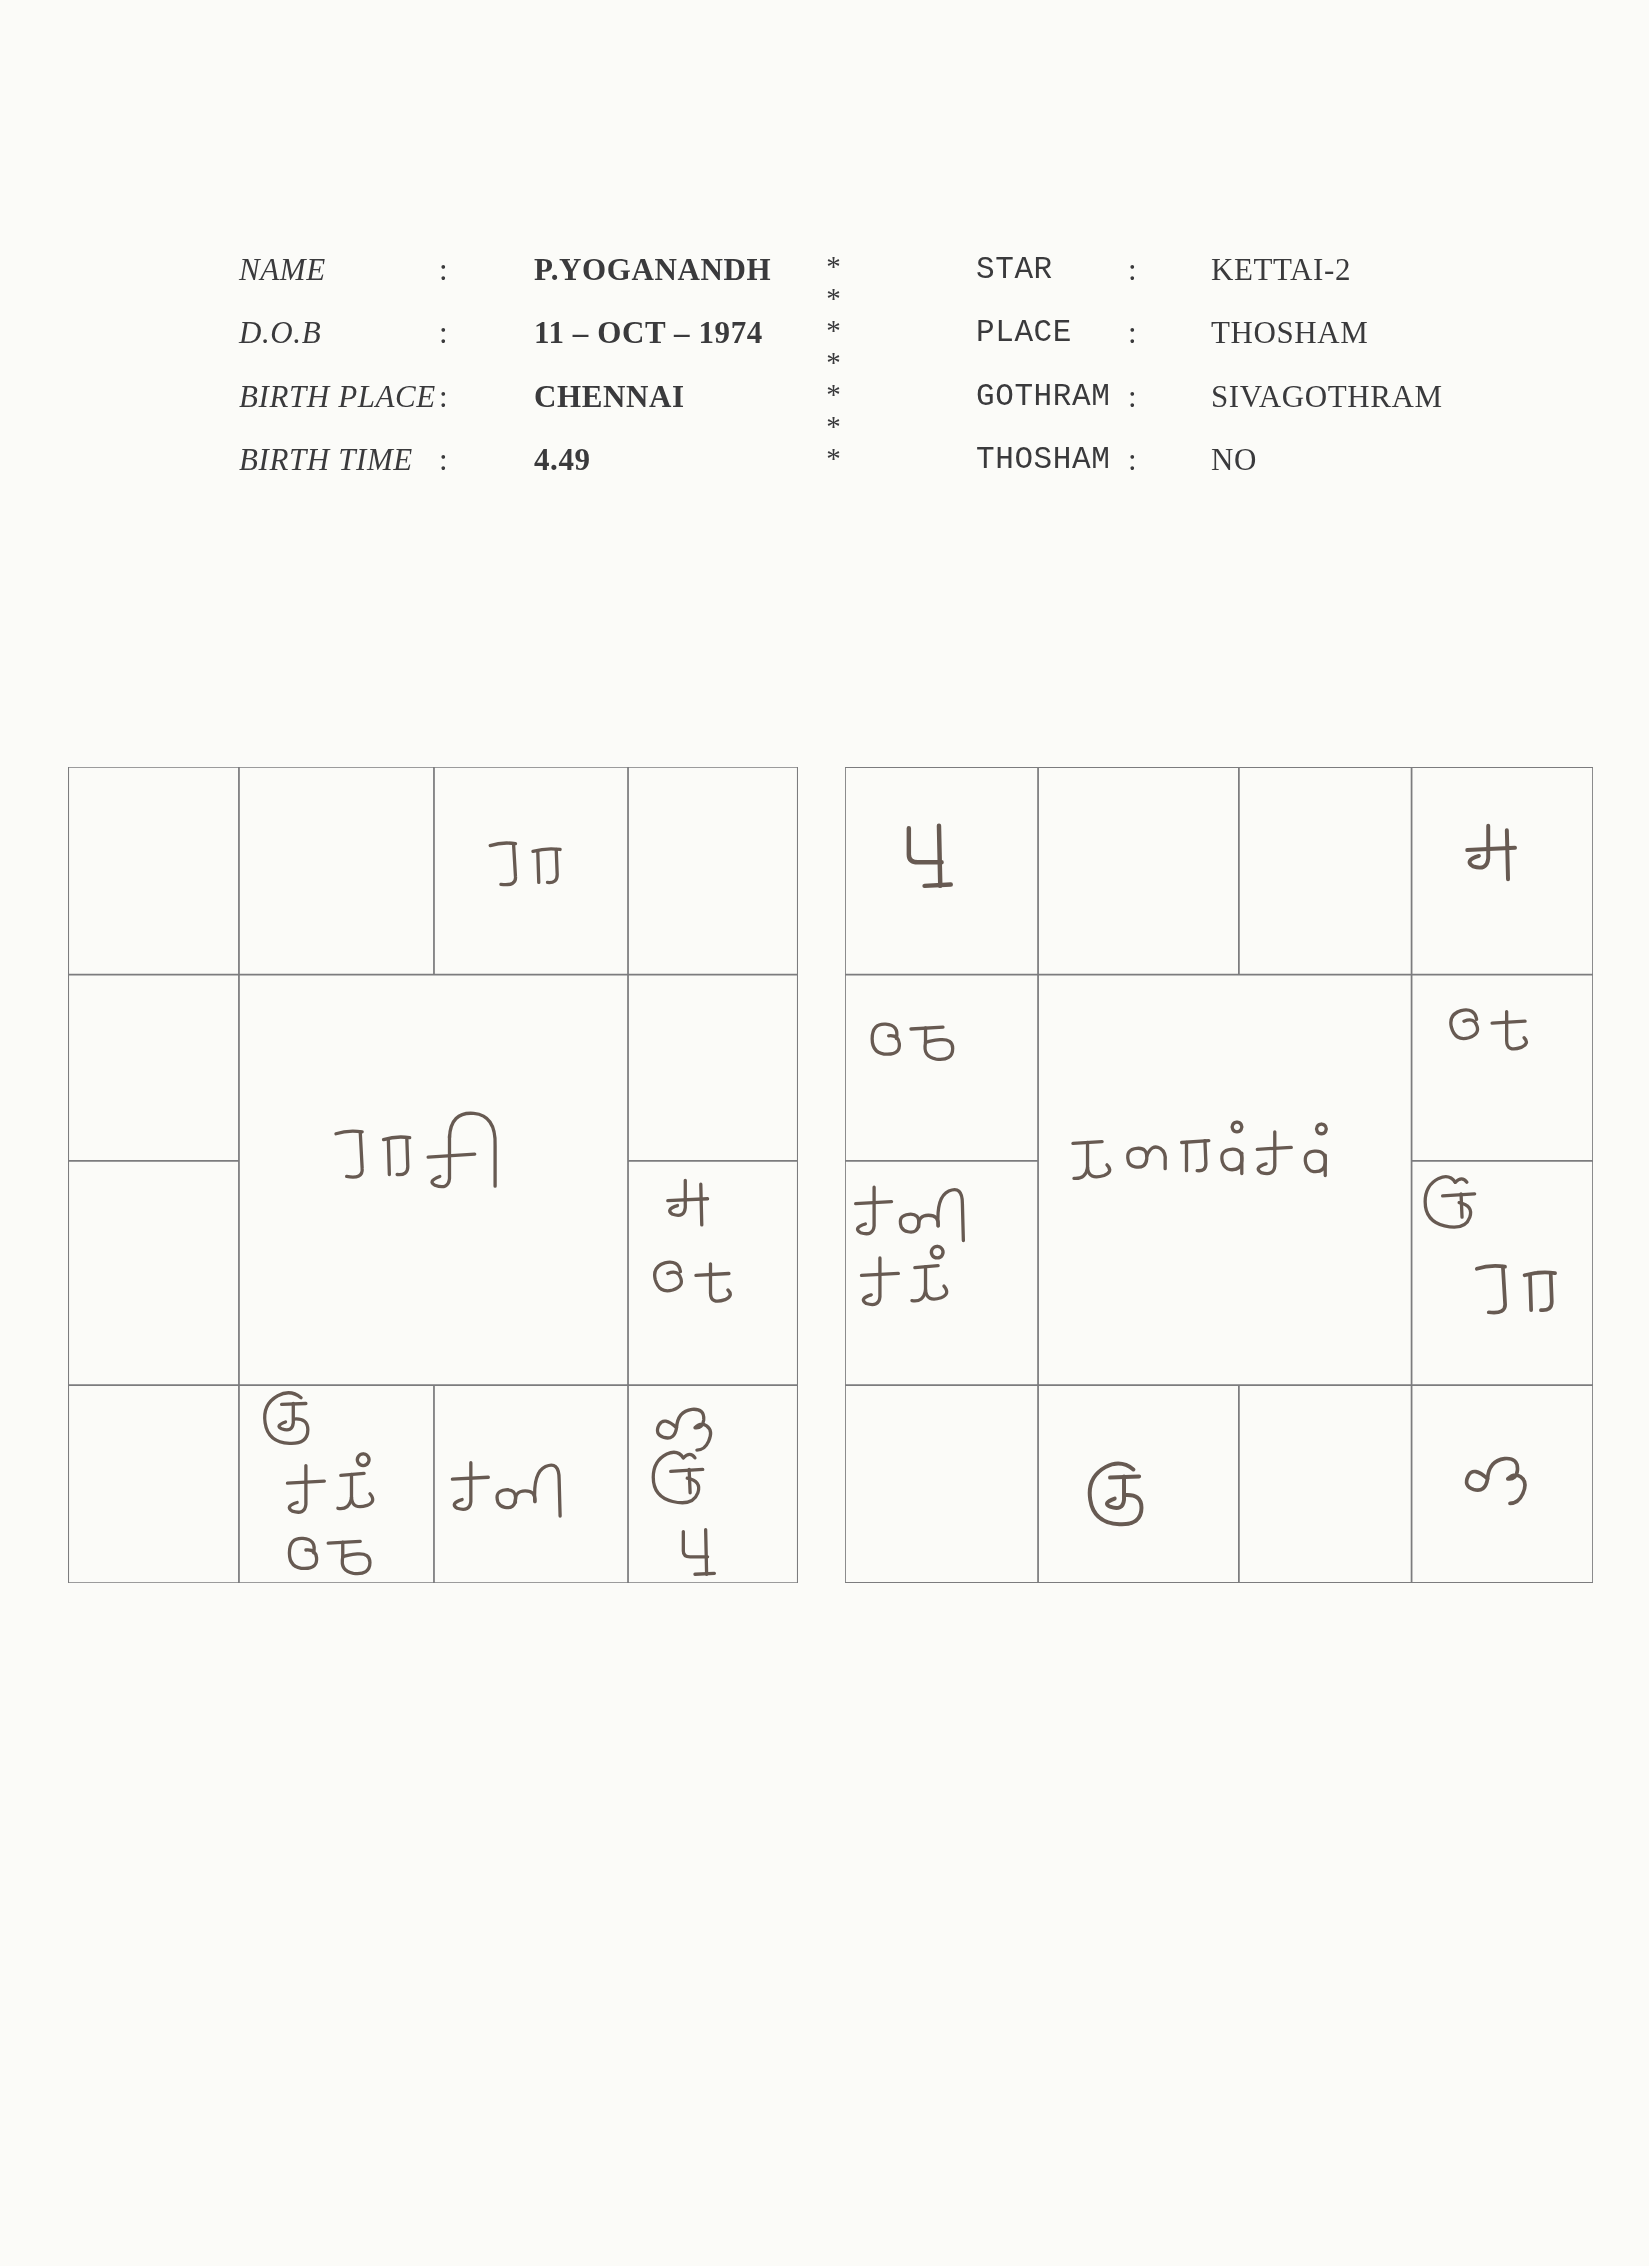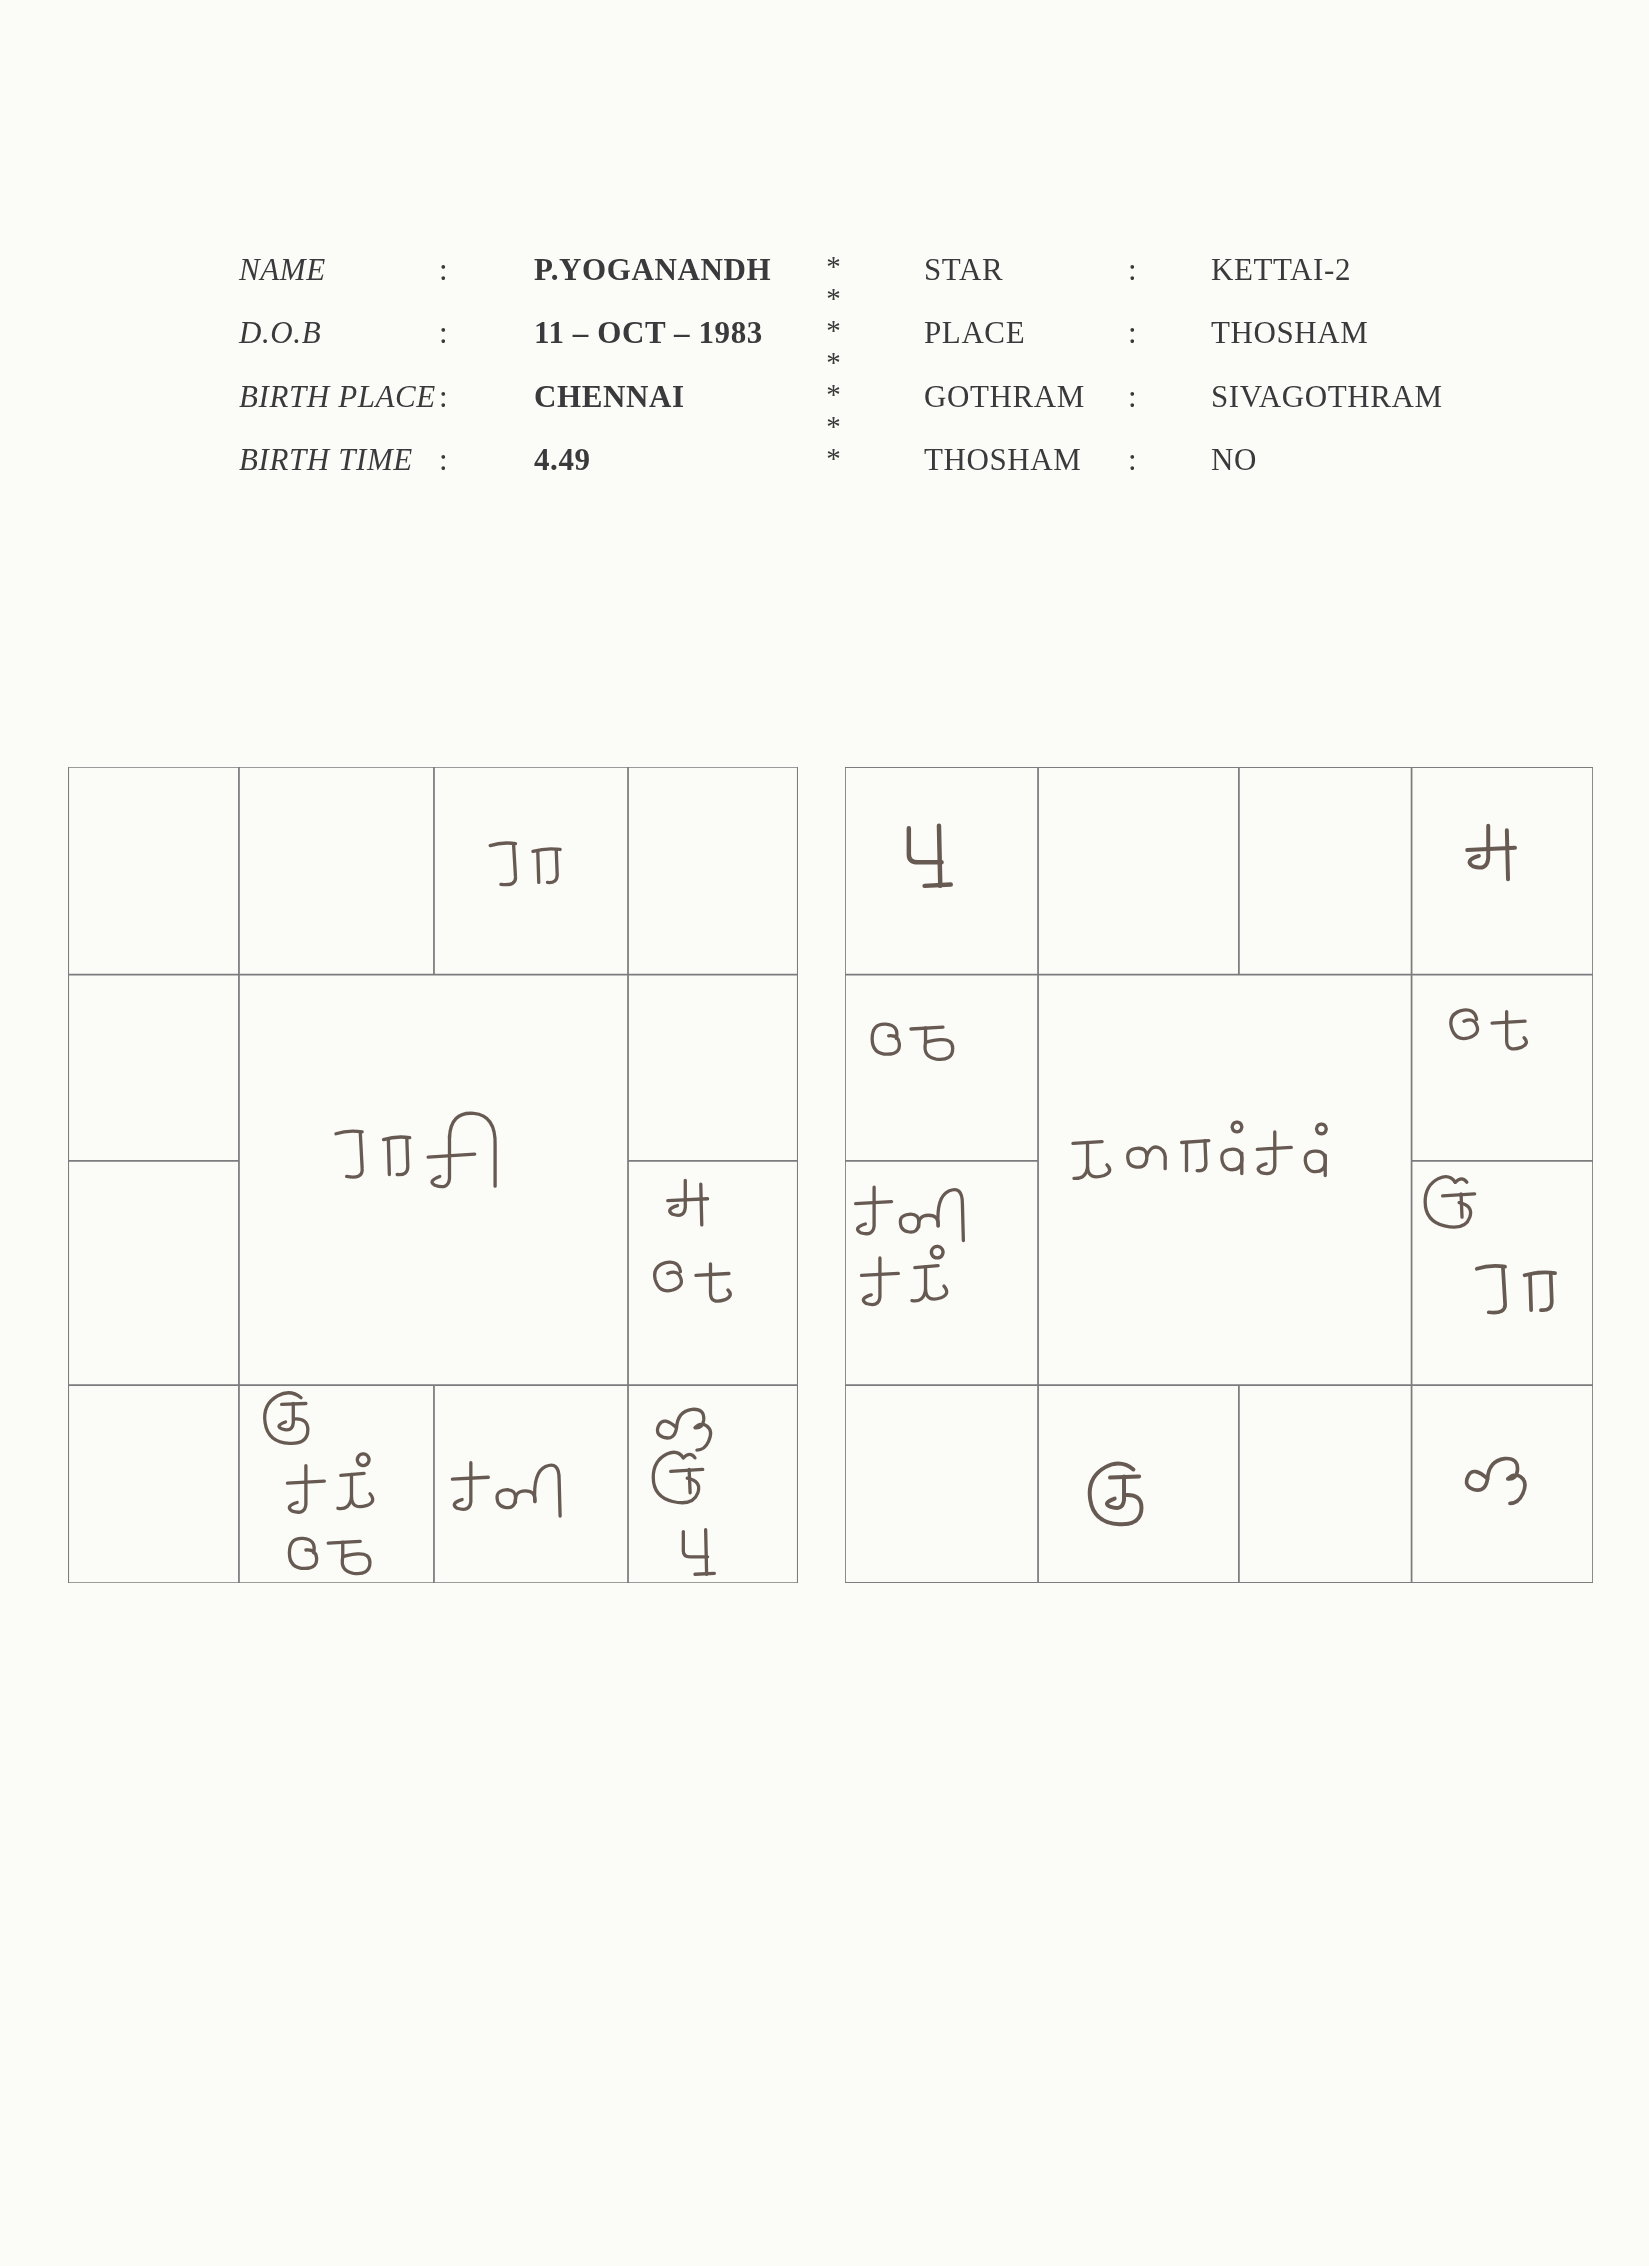--- a/index.html
+++ b/index.html
@@ -11,21 +11,21 @@
   }
   .page{position:absolute;left:0;top:0;width:1650px;height:2267px;}
   .hrow{position:absolute;left:0;width:1650px;height:41px;}
   .hrow span{
     position:absolute;top:0;white-space:pre;
     font-size:31px;color:#3a3a3c;letter-spacing:0.6px;line-height:39px;
   }
   .l-lbl{left:239px;font-style:italic;}
   .l-colon{left:439px;}
   .l-val{left:534px;font-weight:bold;}
-  .r-lbl{left:924px;}
+  .r-lbl{left:976px;font-family:Liberation Mono, monospace;}
   .r-colon{left:1128px;}
   .r-val{left:1211px;text-align:right;}
   .stars{
     position:absolute;left:821px;top:250px;width:25px;
     font-size:29px;color:#3a3a3c;text-align:center;
   }
   .stars span{display:block;line-height:32px;}
   svg.chart{position:absolute;}
   .grid{stroke:#7c7c7e;stroke-width:1.8;fill:none;}
   .cell{fill:transparent;stroke:none;}
@@ -41,21 +41,21 @@
       <span class="l-lbl">NAME</span>
       <span class="l-colon">:</span>
       <span class="l-val">P.YOGANANDH</span>
       <span class="r-lbl">STAR</span>
       <span class="r-colon">:</span>
       <span class="r-val">KETTAI-2</span>
     </div>
     <div class="hrow" style="top:313px">
       <span class="l-lbl">D.O.B</span>
       <span class="l-colon">:</span>
-      <span class="l-val">11 – OCT – 1983</span>
+      <span class="l-val">11 – OCT – 1974</span>
       <span class="r-lbl">PLACE</span>
       <span class="r-colon">:</span>
       <span class="r-val">THOSHAM</span>
     </div>
     <div class="hrow" style="top:377px">
       <span class="l-lbl">BIRTH PLACE</span>
       <span class="l-colon">:</span>
       <span class="l-val">CHENNAI</span>
       <span class="r-lbl">GOTHRAM</span>
       <span class="r-colon">:</span>

